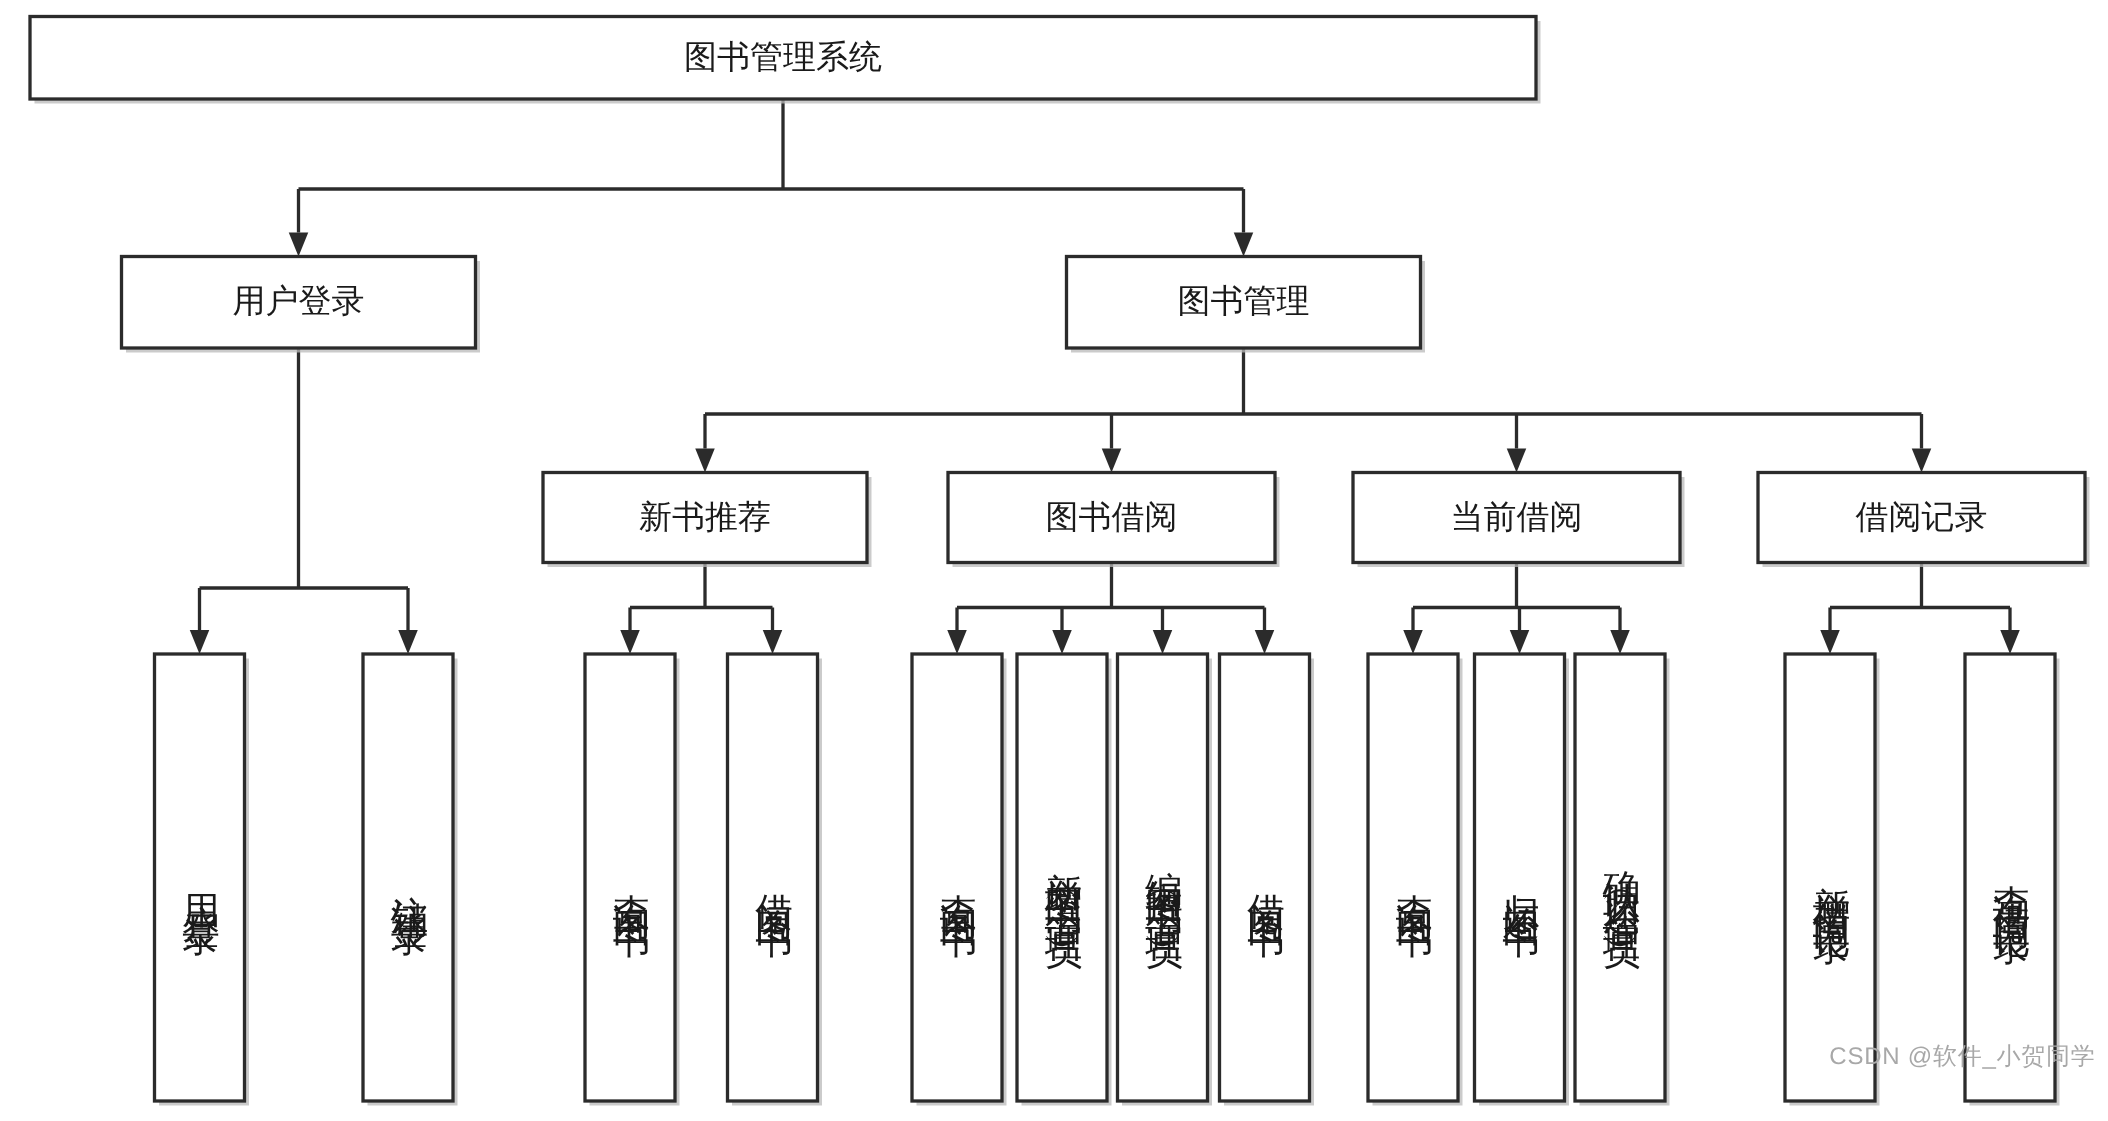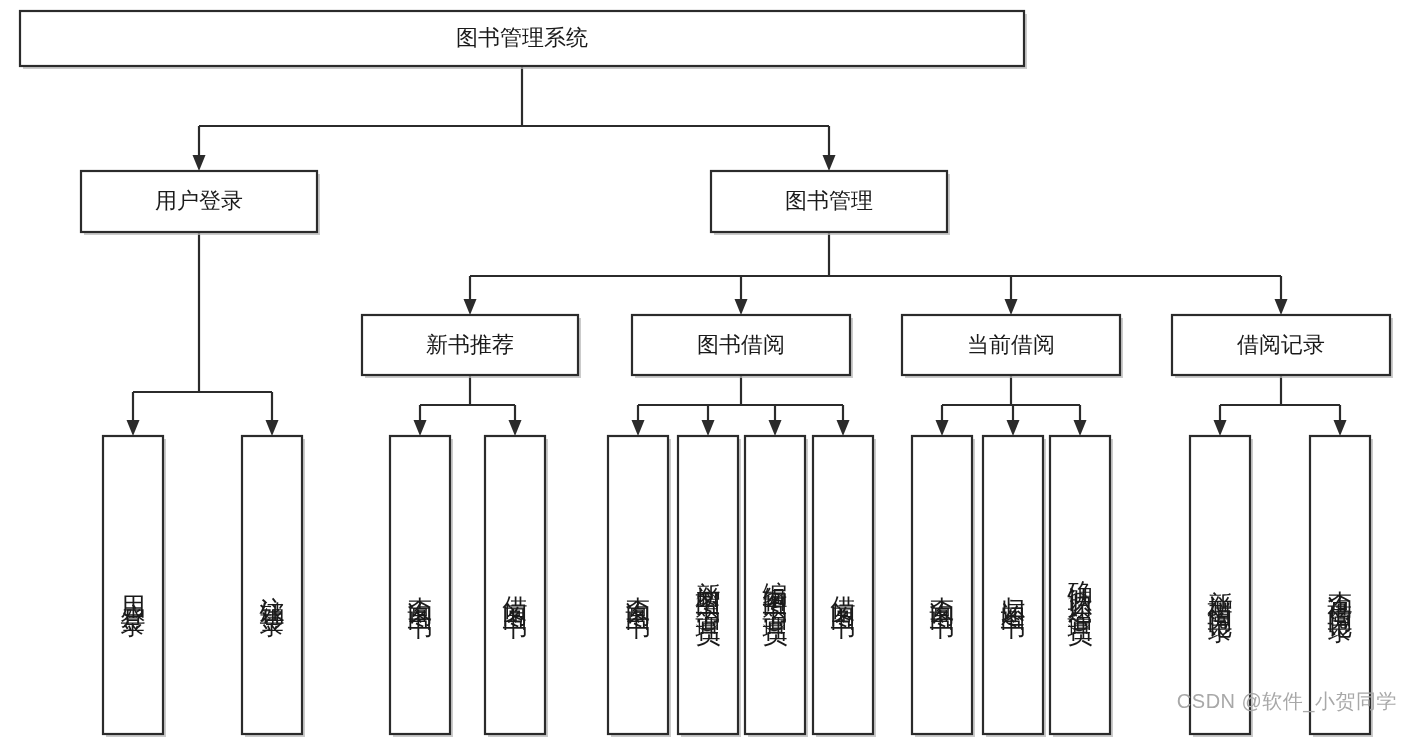--- a/index.html
+++ b/index.html
@@ -69,21 +69,21 @@
     line-height: 1;
     letter-spacing: 6px;
     color: #1a1a1a;
     white-space: nowrap;
   }
   .watermark {
     position: absolute;
     right: 8px;
     bottom: 4px;
     font-family: "Liberation Sans", "DejaVu Sans", sans-serif;
-    font-size: 20px;
+    font-size: 16px;
     color: #a8a8a8;
     letter-spacing: 0.5px;
     user-select: none;
   }
 </style>
 </head>
 <body>
 
 <div id="diagram-root">
 

